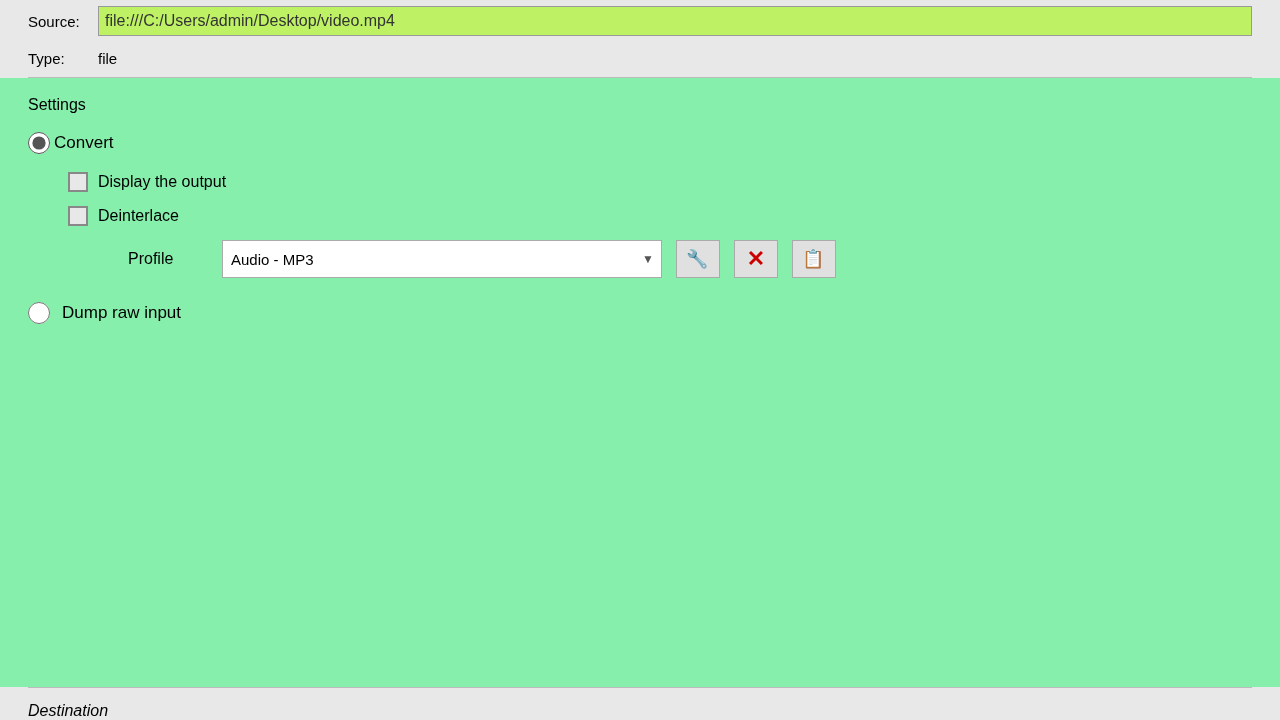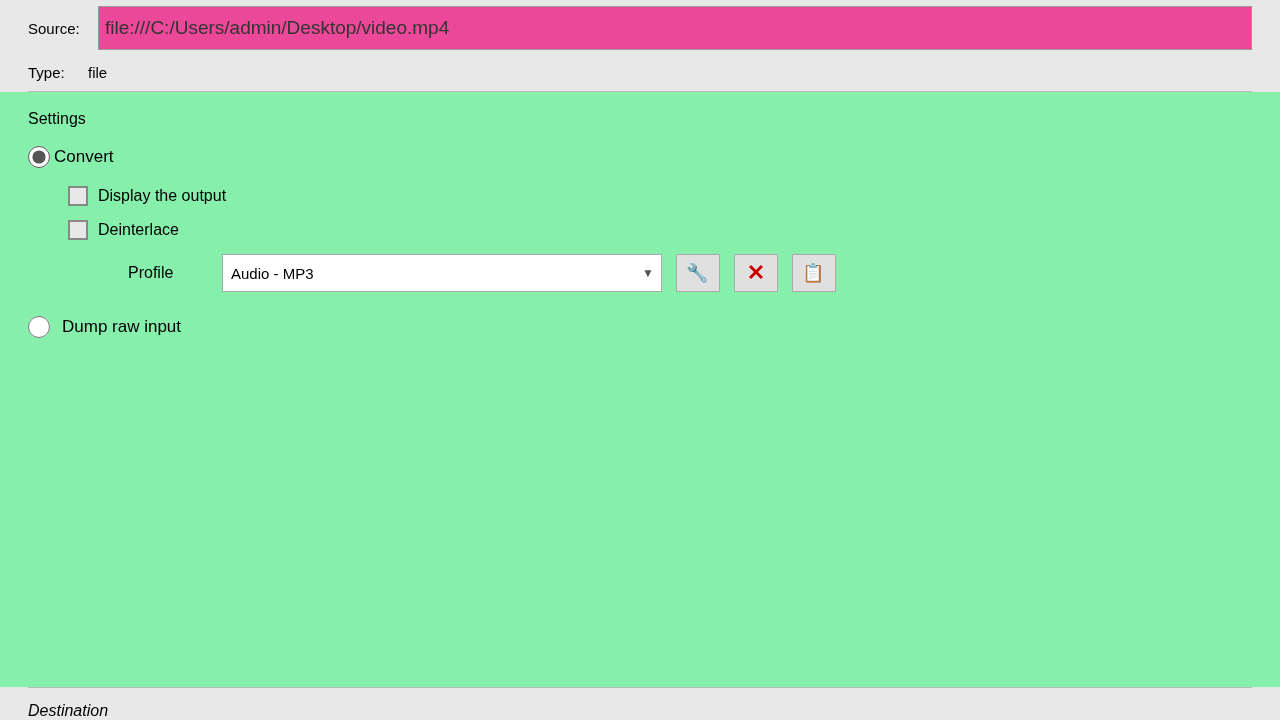--- a/index.html
+++ b/index.html
@@ -34,31 +34,32 @@
 
     .source-row {
       display: flex;
       align-items: center;
       gap: 10px;
       padding: 6px 0;
     }
 
     .source-input {
       flex: 1;
-      height: 44px;
-      background: #ec4899;
+      height: 30px;
+      background: #bef264;
       border: 1px solid #999;
       padding: 2px 6px;
-      font-size: 19px;
+      font-size: 16px;
       color: #333;
     }
 
     .type-row {
       display: flex;
       align-items: center;
+      gap: 10px;
       padding: 8px 0 10px 0;
     }
 
     .label-text {
       font-size: 15px;
       color: #000;
       min-width: 60px;
     }
 
     .value-text {

